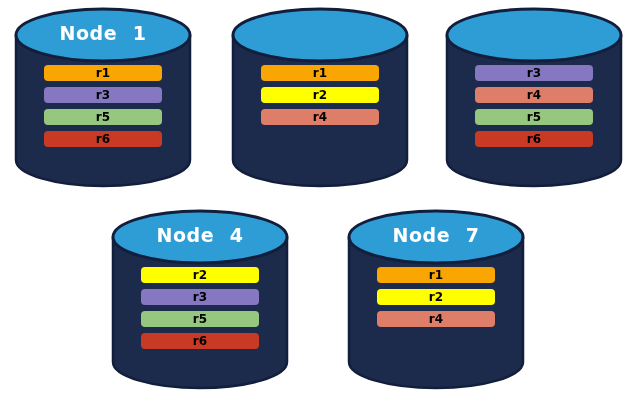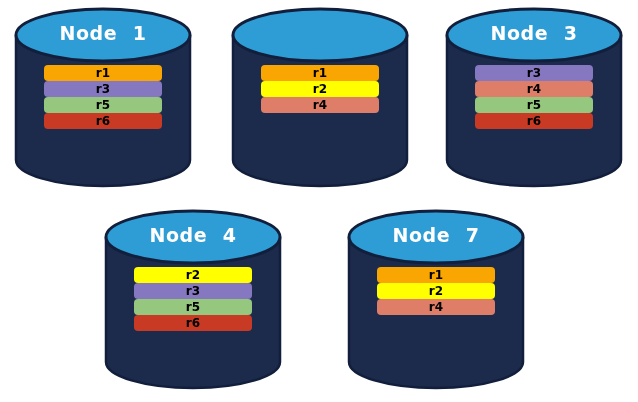--- a/index.html
+++ b/index.html
@@ -44,33 +44,33 @@
   }
   .bars {
     position: absolute;
     left: 32px;
     top: 58px;
     width: 118px;
   }
   .bar {
     width: 118px;
     height: 16px;
-    margin-bottom: 0;
+    margin-bottom: 6px;
     border-radius: 4px;
     text-align: center;
     font-size: 12px;
     font-weight: bold;
     line-height: 16px;
     color: #000000;
   }
   
   .pos-n1 { left: 12px;  top: 7px;   }
   .pos-n2 { left: 229px; top: 7px;   }
   .pos-n3 { left: 443px; top: 7px;   }
-  .pos-n4 { left: 102px; top: 209px; text-decoration: underline; }
+  .pos-n4 { left: 109px; top: 209px; text-decoration: underline; }
   .pos-n5 { left: 345px; top: 209px; }
 </style>
 </head>
 <body>
 
 <div class="canvas">
 
   <div class="node pos-n1">
     <svg viewBox="0 0 182 182">
       <path d="M 4 28 L 4 153 A 87 26 0 0 0 178 153 L 178 28 A 87 26 0 0 1 4 28 Z" stroke-width="2" fill="#1C2A4C"></path>
@@ -101,21 +101,20 @@
     </div>
   </div>
 
   <div class="node pos-n3">
     <svg viewBox="0 0 182 182">
       <path d="M 4 28 L 4 153 A 87 26 0 0 0 178 153 L 178 28 A 87 26 0 0 1 4 28 Z" stroke-width="2" fill="#1C2A4C"></path>
       <path fill="none" d="M 4 28 L 4 153 A 87 26 0 0 0 178 153 L 178 28" stroke-width="2.5" stroke="#121F3C"></path>
       <ellipse cx="91" cy="28" rx="87" ry="26" stroke-width="3" fill="#2E9DD6"></ellipse>
       <ellipse cx="91" cy="28" rx="87" ry="26" fill="none" stroke-width="3" stroke="#121F3C"></ellipse>
     </svg>
-    <div class="node-label">Node 3</div>
     <div class="bars">
       <div class="bar" style="background-color: rgb(134, 119, 193);">r3</div>
       <div class="bar" style="background-color: rgb(223, 126, 104);">r4</div>
       <div class="bar" style="background-color: rgb(149, 200, 126);">r5</div>
       <div class="bar" style="background-color: rgb(201, 58, 36);">r6</div>
     </div>
   </div>
 
   <div class="node pos-n4">
     <svg viewBox="0 0 182 182">

